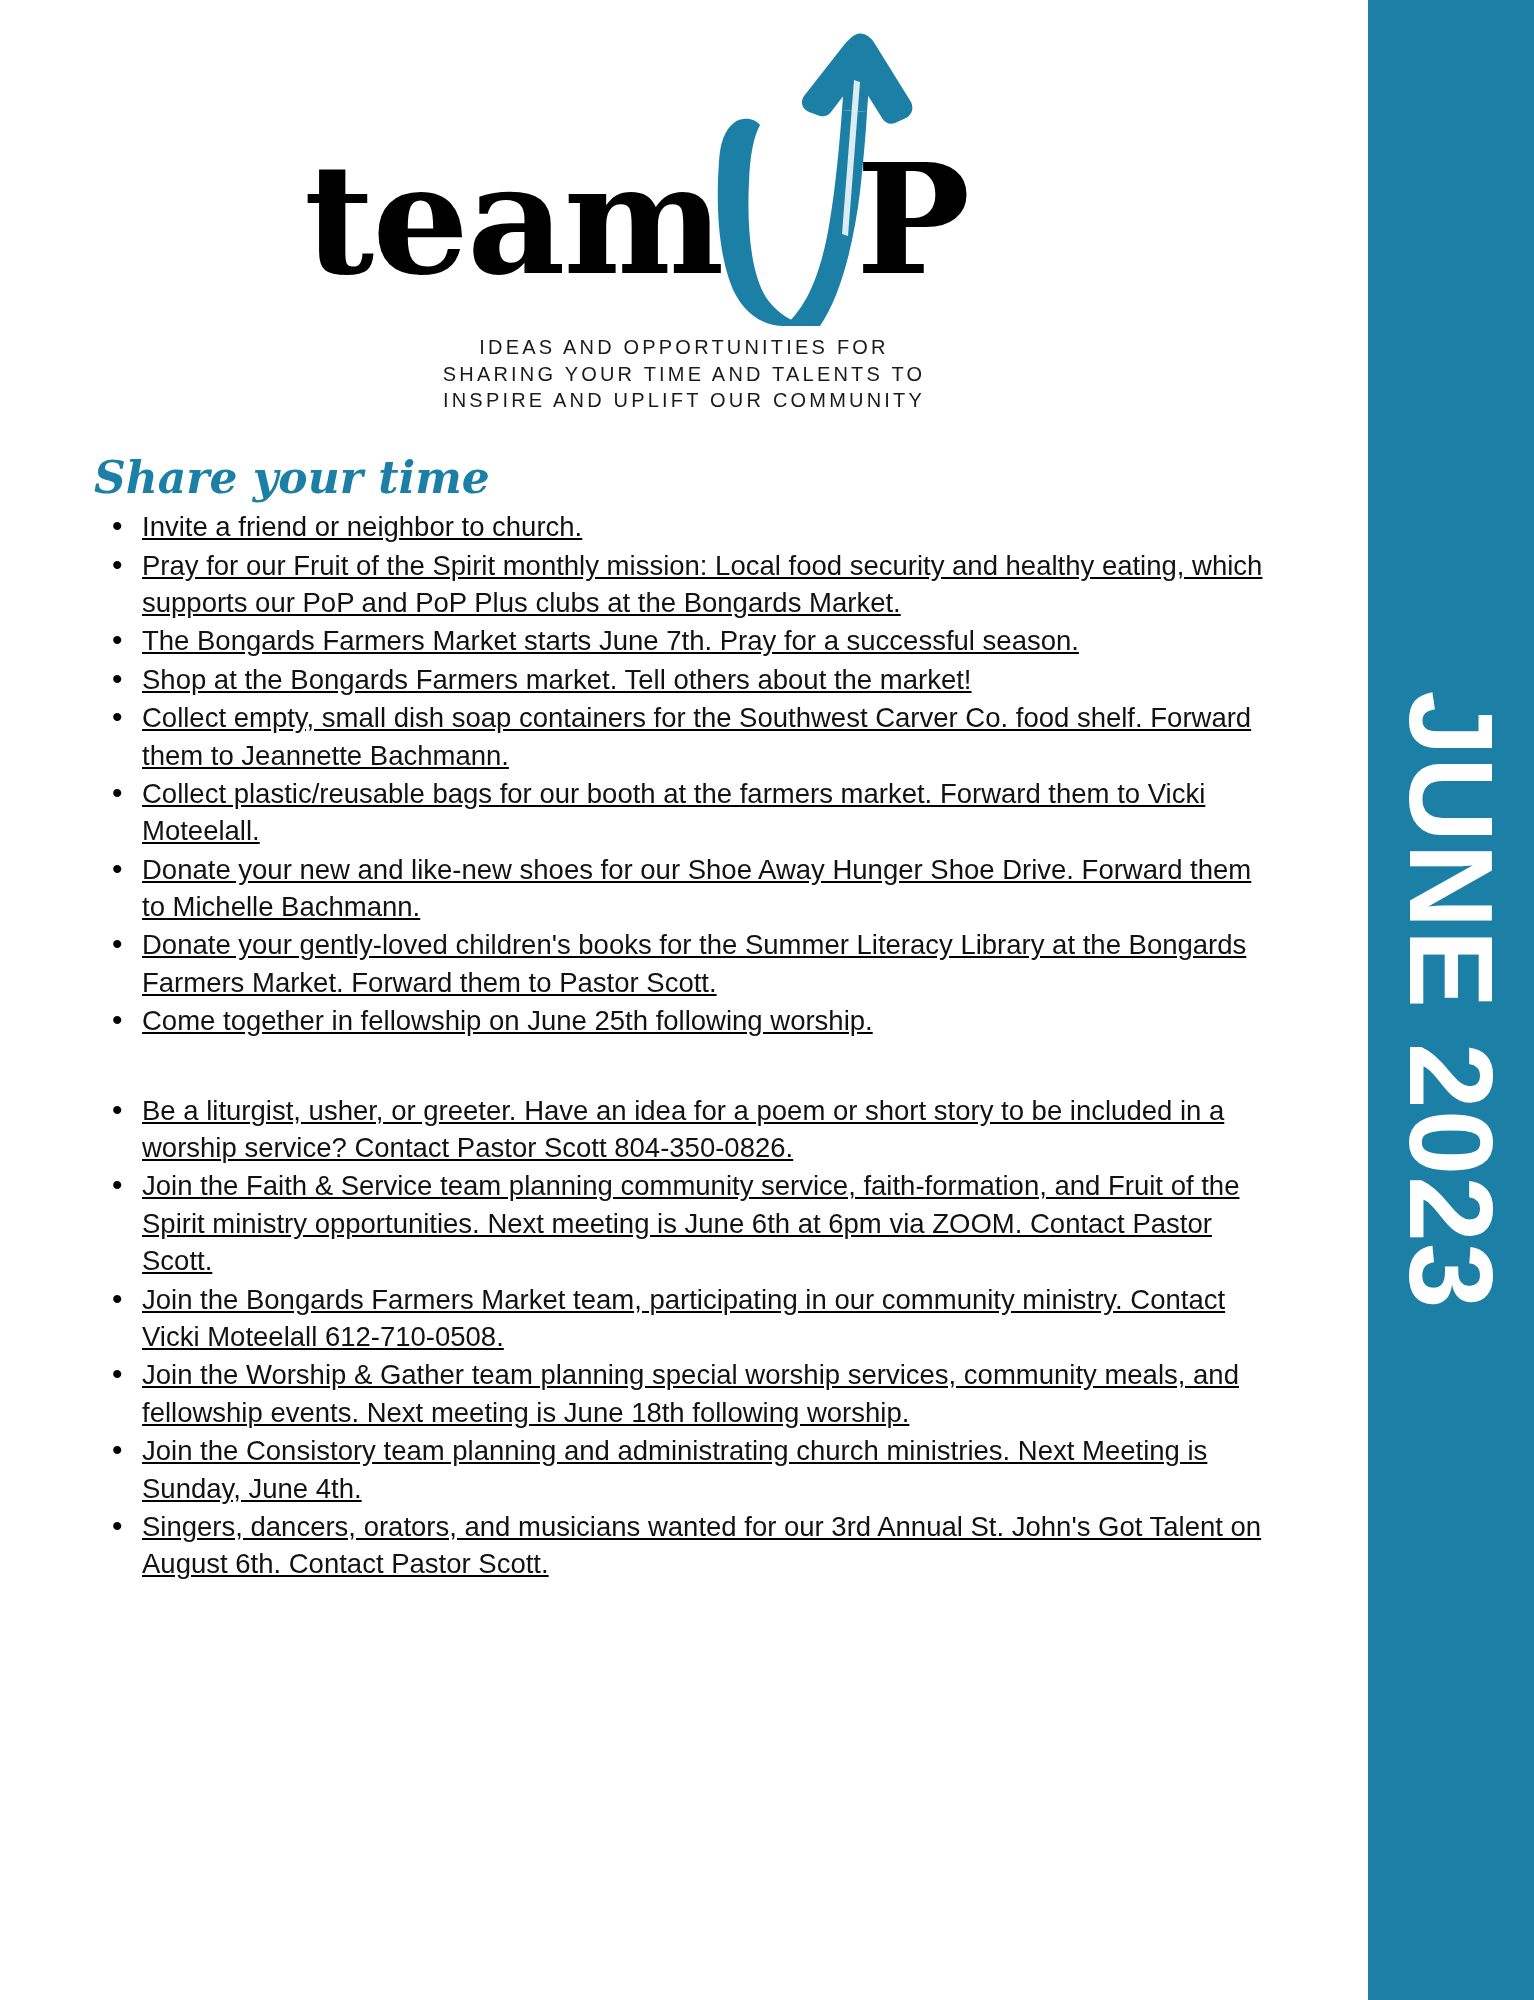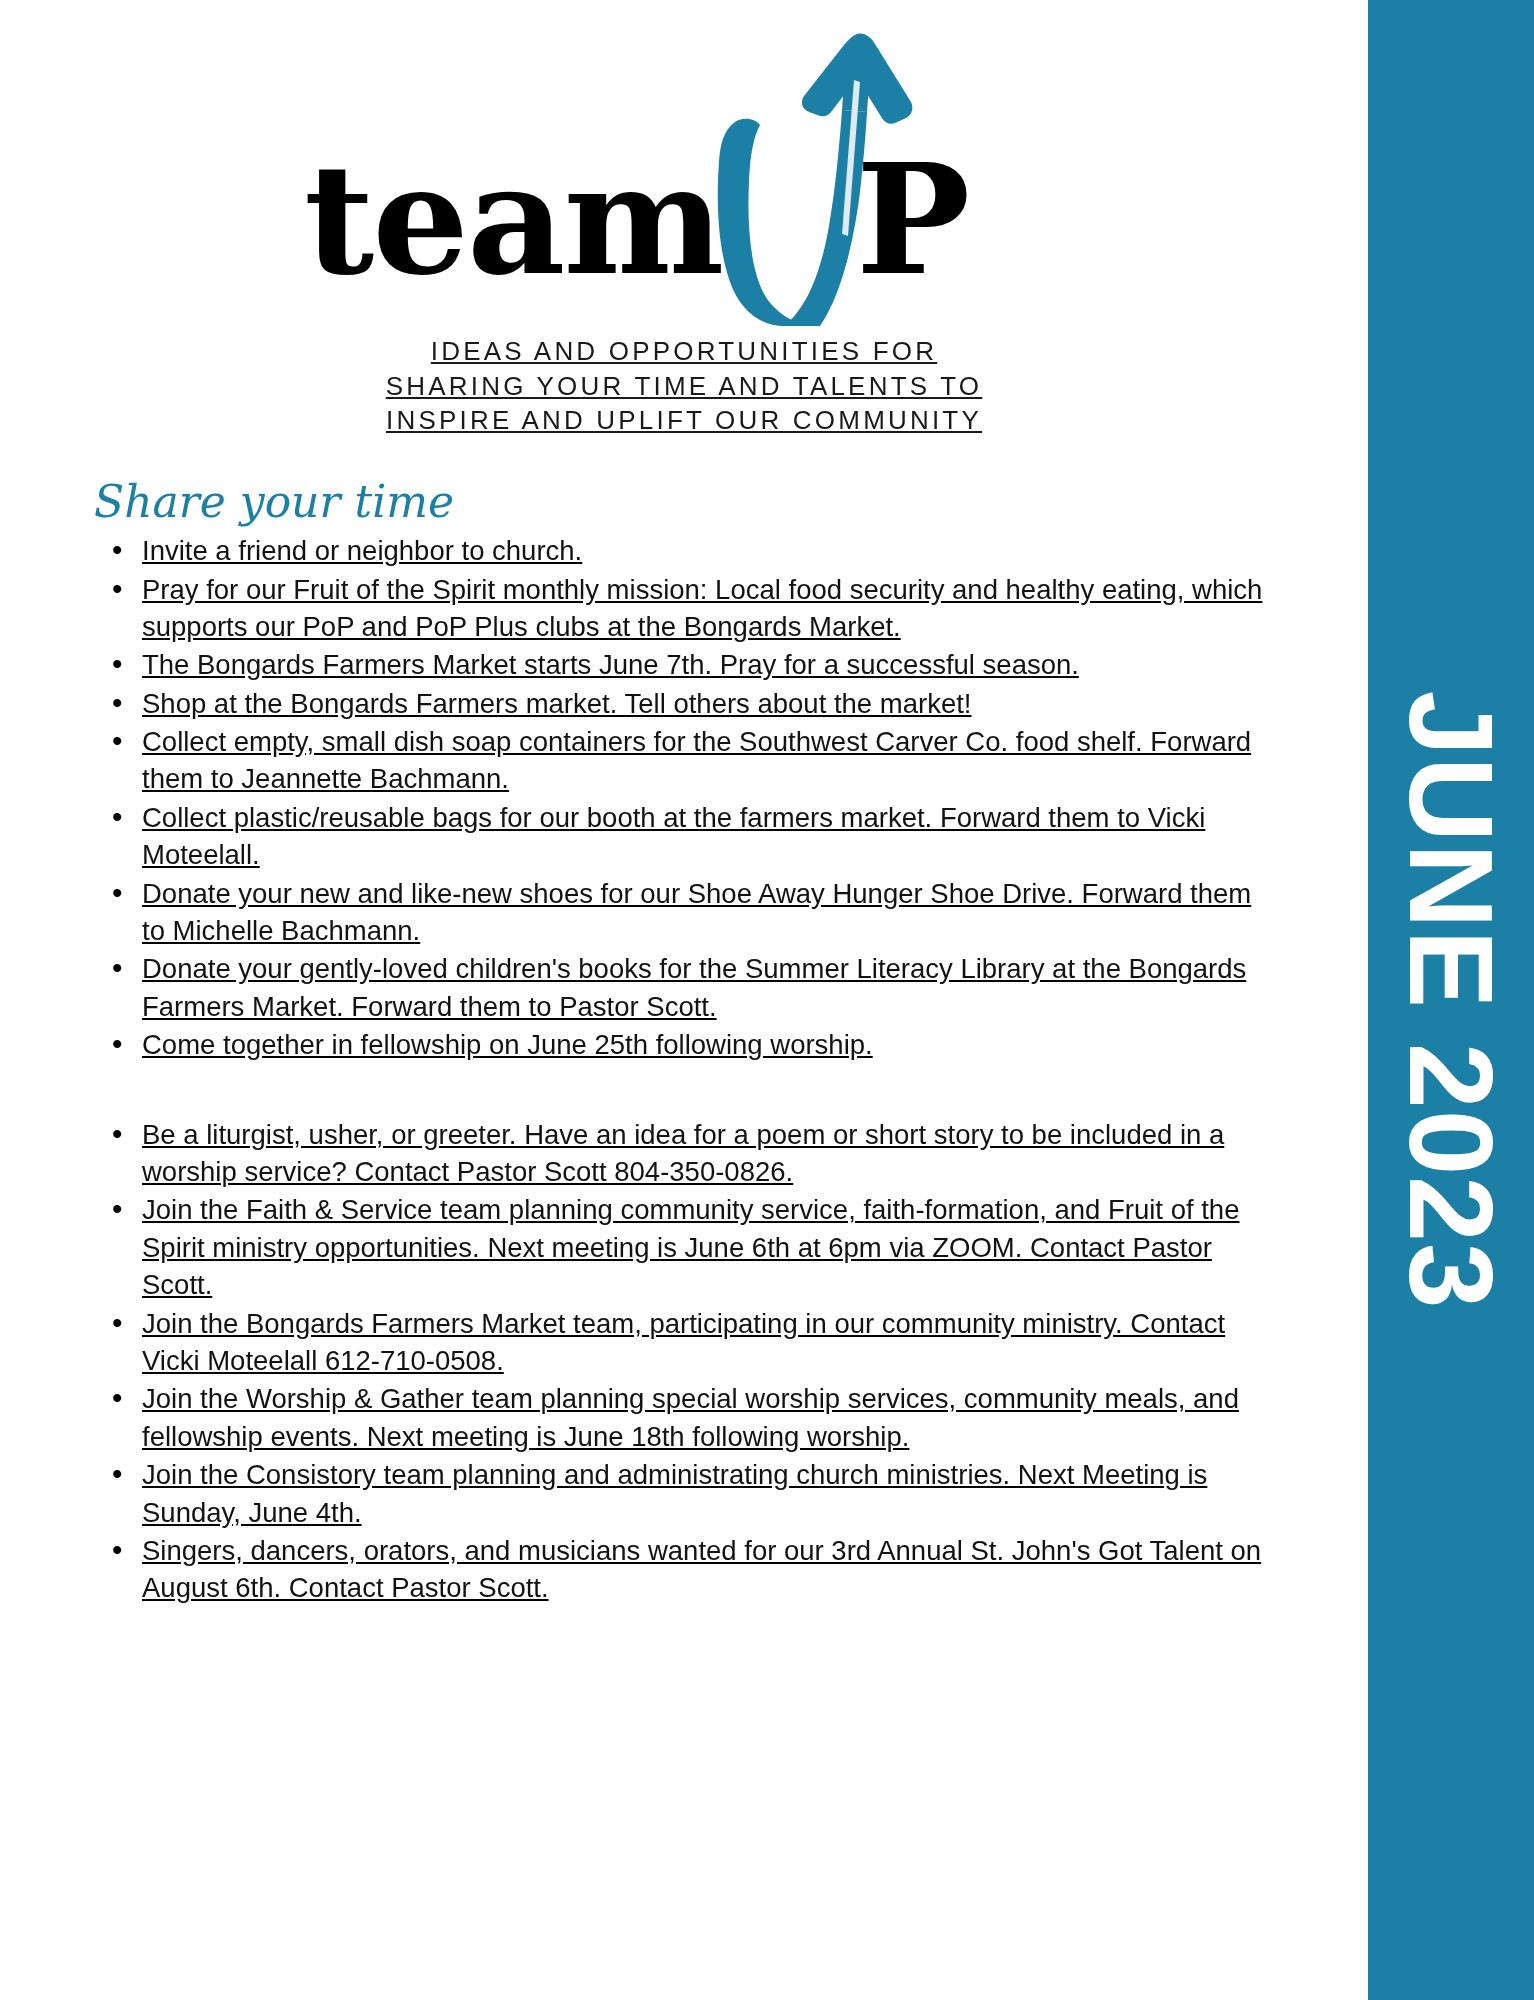--- a/index.html
+++ b/index.html
@@ -90,38 +90,37 @@
     width: 230px;
     height: 300px;
   }
 
   .logo-subtitle {
     margin: 8px auto 0 auto;
     width: 760px;
     color: #1a1a1a;
     font-family: "Liberation Sans", sans-serif;
     font-weight: 300;
-    font-size: 26px;
+    font-size: 20px;
     letter-spacing: 3.2px;
     line-height: 1.33;
     text-align: center;
-    text-decoration: underline;
   }
   .logo-subtitle div { white-space: nowrap; }
 
   
   .body-area {
     padding: 40px 80px 0 78px;
   }
   .section { margin-bottom: 10px; }
   .section-heading {
     color: #1c7fa5;
     font-family: "DejaVu Serif", serif;
     font-style: italic;
-    font-weight: 400;
+    font-weight: 700;
     font-size: 44px;
     line-height: 1.1;
     margin-bottom: 6px;
   }
   ul.bullets {
     list-style: none;
     margin: 0;
     padding: 0;
     text-decoration: underline;
   }

